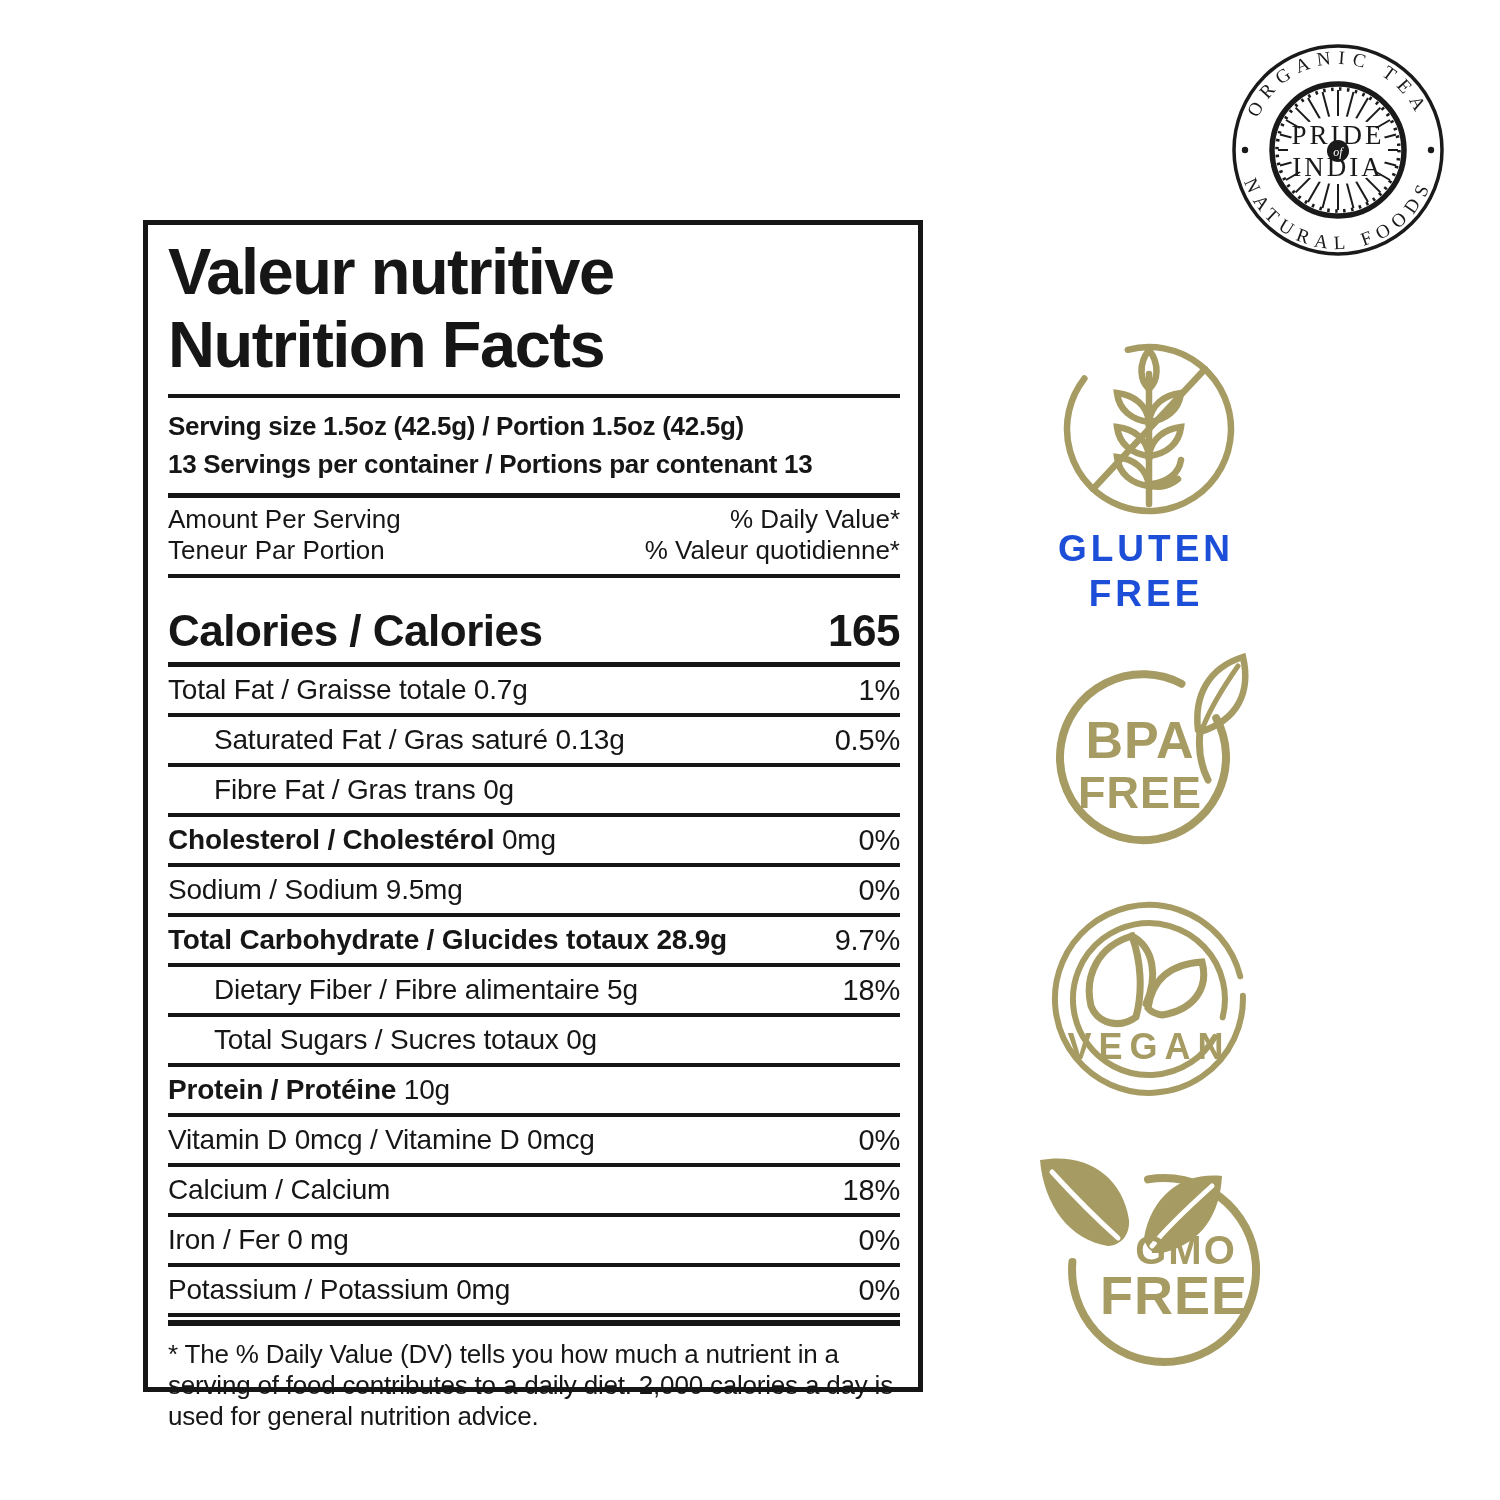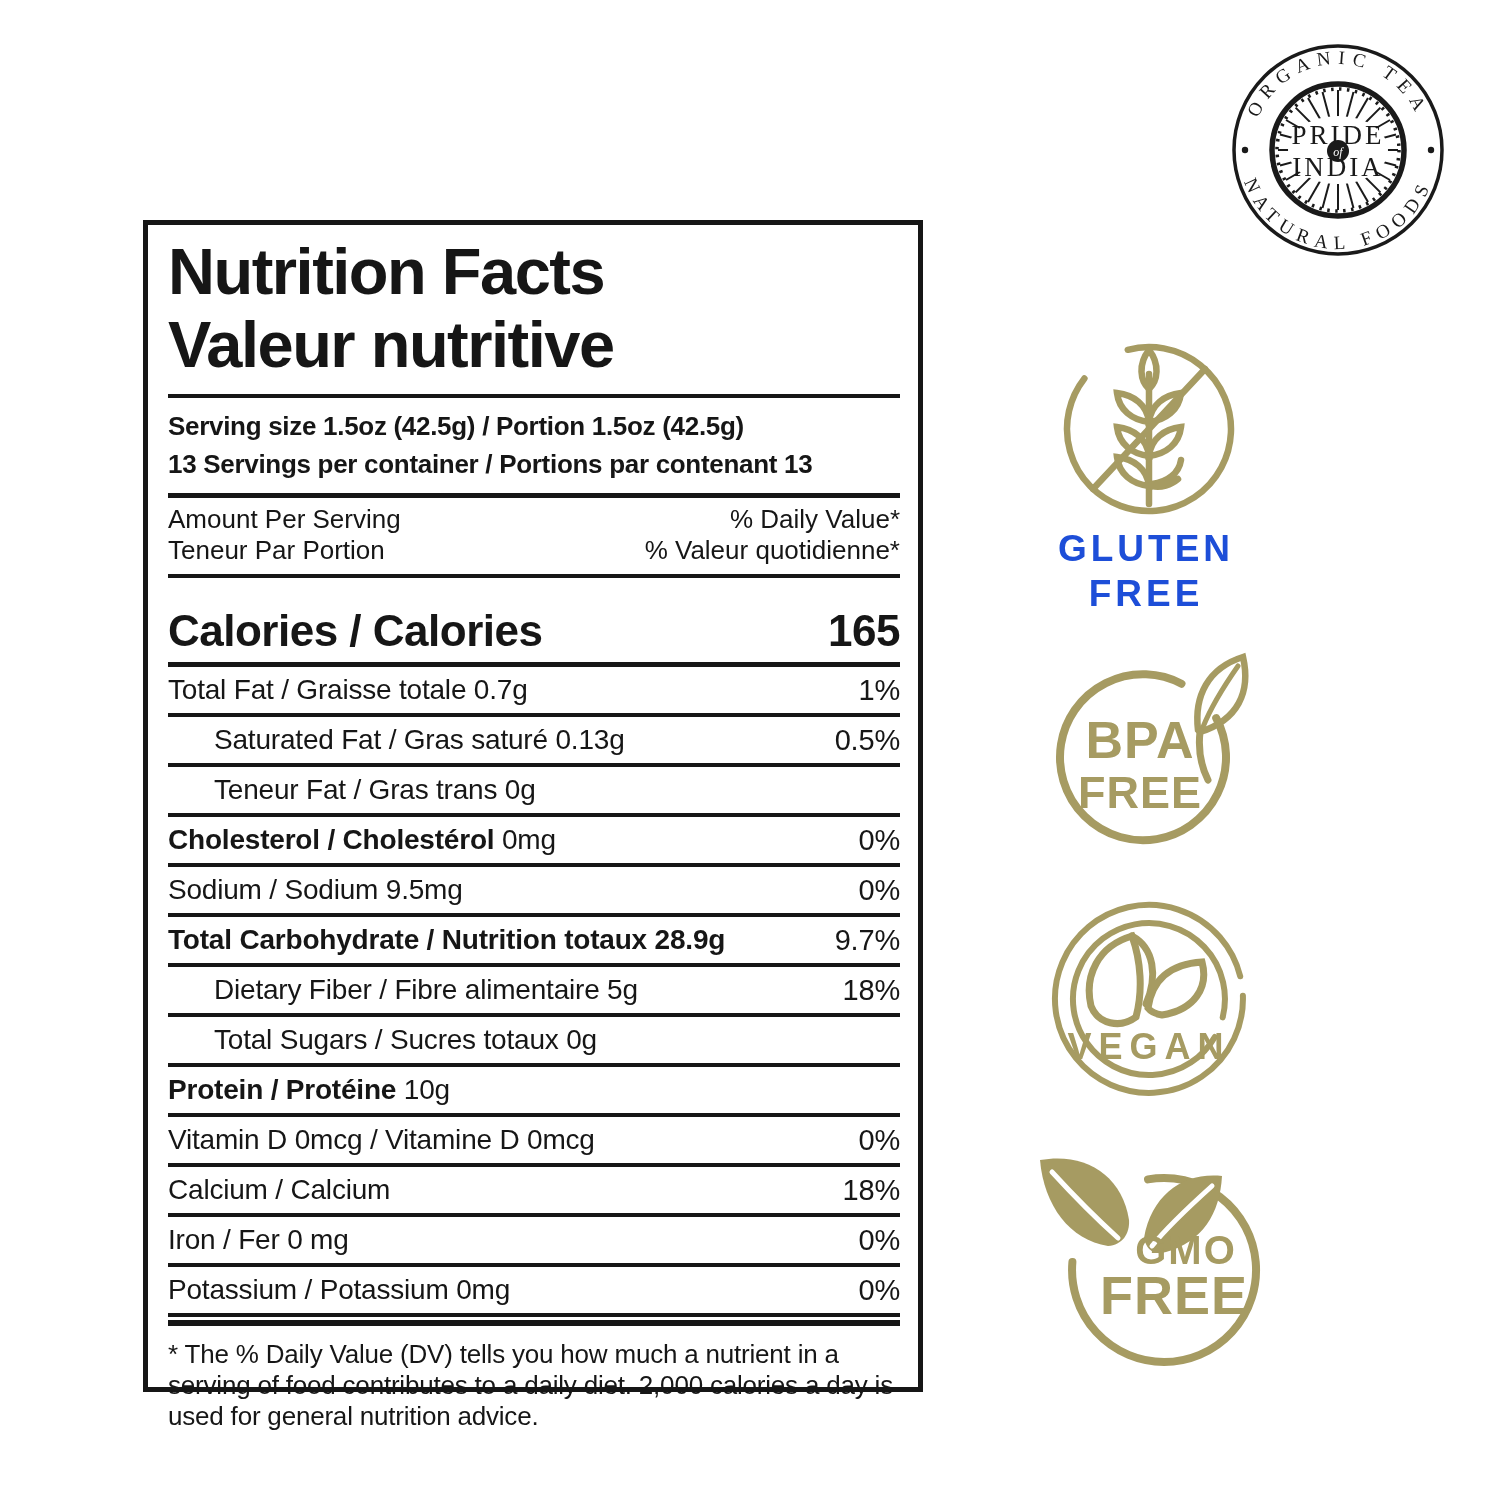--- a/index.html
+++ b/index.html
@@ -33,22 +33,22 @@
   .badge-caption {
     position:absolute; left:1016px; top:526px; width:260px; text-align:center;
     color:#1d4ed8; font-weight:bold; font-size:37px; line-height:45px; letter-spacing:4px;
   }
 </style>
 </head>
 <body>
 
 <div class="label-box">
   <div class="nf-title">
+    <div>Valeur nutritive</div>
     <div>Nutrition Facts</div>
-    <div>Valeur nutritive</div>
   </div>
   <div class="rule" style="margin-top:13px;"></div>
 
   <div class="serving-block">
     <div>Serving size 1.5oz (42.5g) / Portion 1.5oz (42.5g)</div>
     <div>13 Servings per container / Portions par contenant 13</div>
   </div>
   <div class="rule5"></div>
 
   <div class="amount-row">
@@ -70,33 +70,33 @@
 
   <div class="nrow">
     <span class="lbl"><span class="b"></span><span>Total Fat / Graisse totale 0.7g</span></span>
     <span class="val">1%</span>
   </div>
   <div class="nrow ind">
     <span class="lbl"><span class="b"></span><span>Saturated Fat / Gras saturé 0.13g</span></span>
     <span class="val">0.5%</span>
   </div>
   <div class="nrow ind">
-    <span class="lbl"><span class="b"></span><span>Teneur Fat / Gras trans 0g</span></span>
+    <span class="lbl"><span class="b"></span><span>Fibre Fat / Gras trans 0g</span></span>
     <span class="val"></span>
   </div>
   <div class="nrow">
     <span class="lbl"><span class="b">Cholesterol / Cholestérol</span><span> 0mg</span></span>
     <span class="val">0%</span>
   </div>
   <div class="nrow">
     <span class="lbl"><span class="b"></span><span>Sodium / Sodium 9.5mg</span></span>
     <span class="val">0%</span>
   </div>
   <div class="nrow">
-    <span class="lbl"><span class="b">Total Carbohydrate / Nutrition totaux 28.9g</span><span></span></span>
+    <span class="lbl"><span class="b">Total Carbohydrate / Glucides totaux 28.9g</span><span></span></span>
     <span class="val">9.7%</span>
   </div>
   <div class="nrow ind">
     <span class="lbl"><span class="b"></span><span>Dietary Fiber / Fibre alimentaire 5g</span></span>
     <span class="val">18%</span>
   </div>
   <div class="nrow ind">
     <span class="lbl"><span class="b"></span><span>Total Sugars / Sucres totaux 0g</span></span>
     <span class="val"></span>
   </div>

